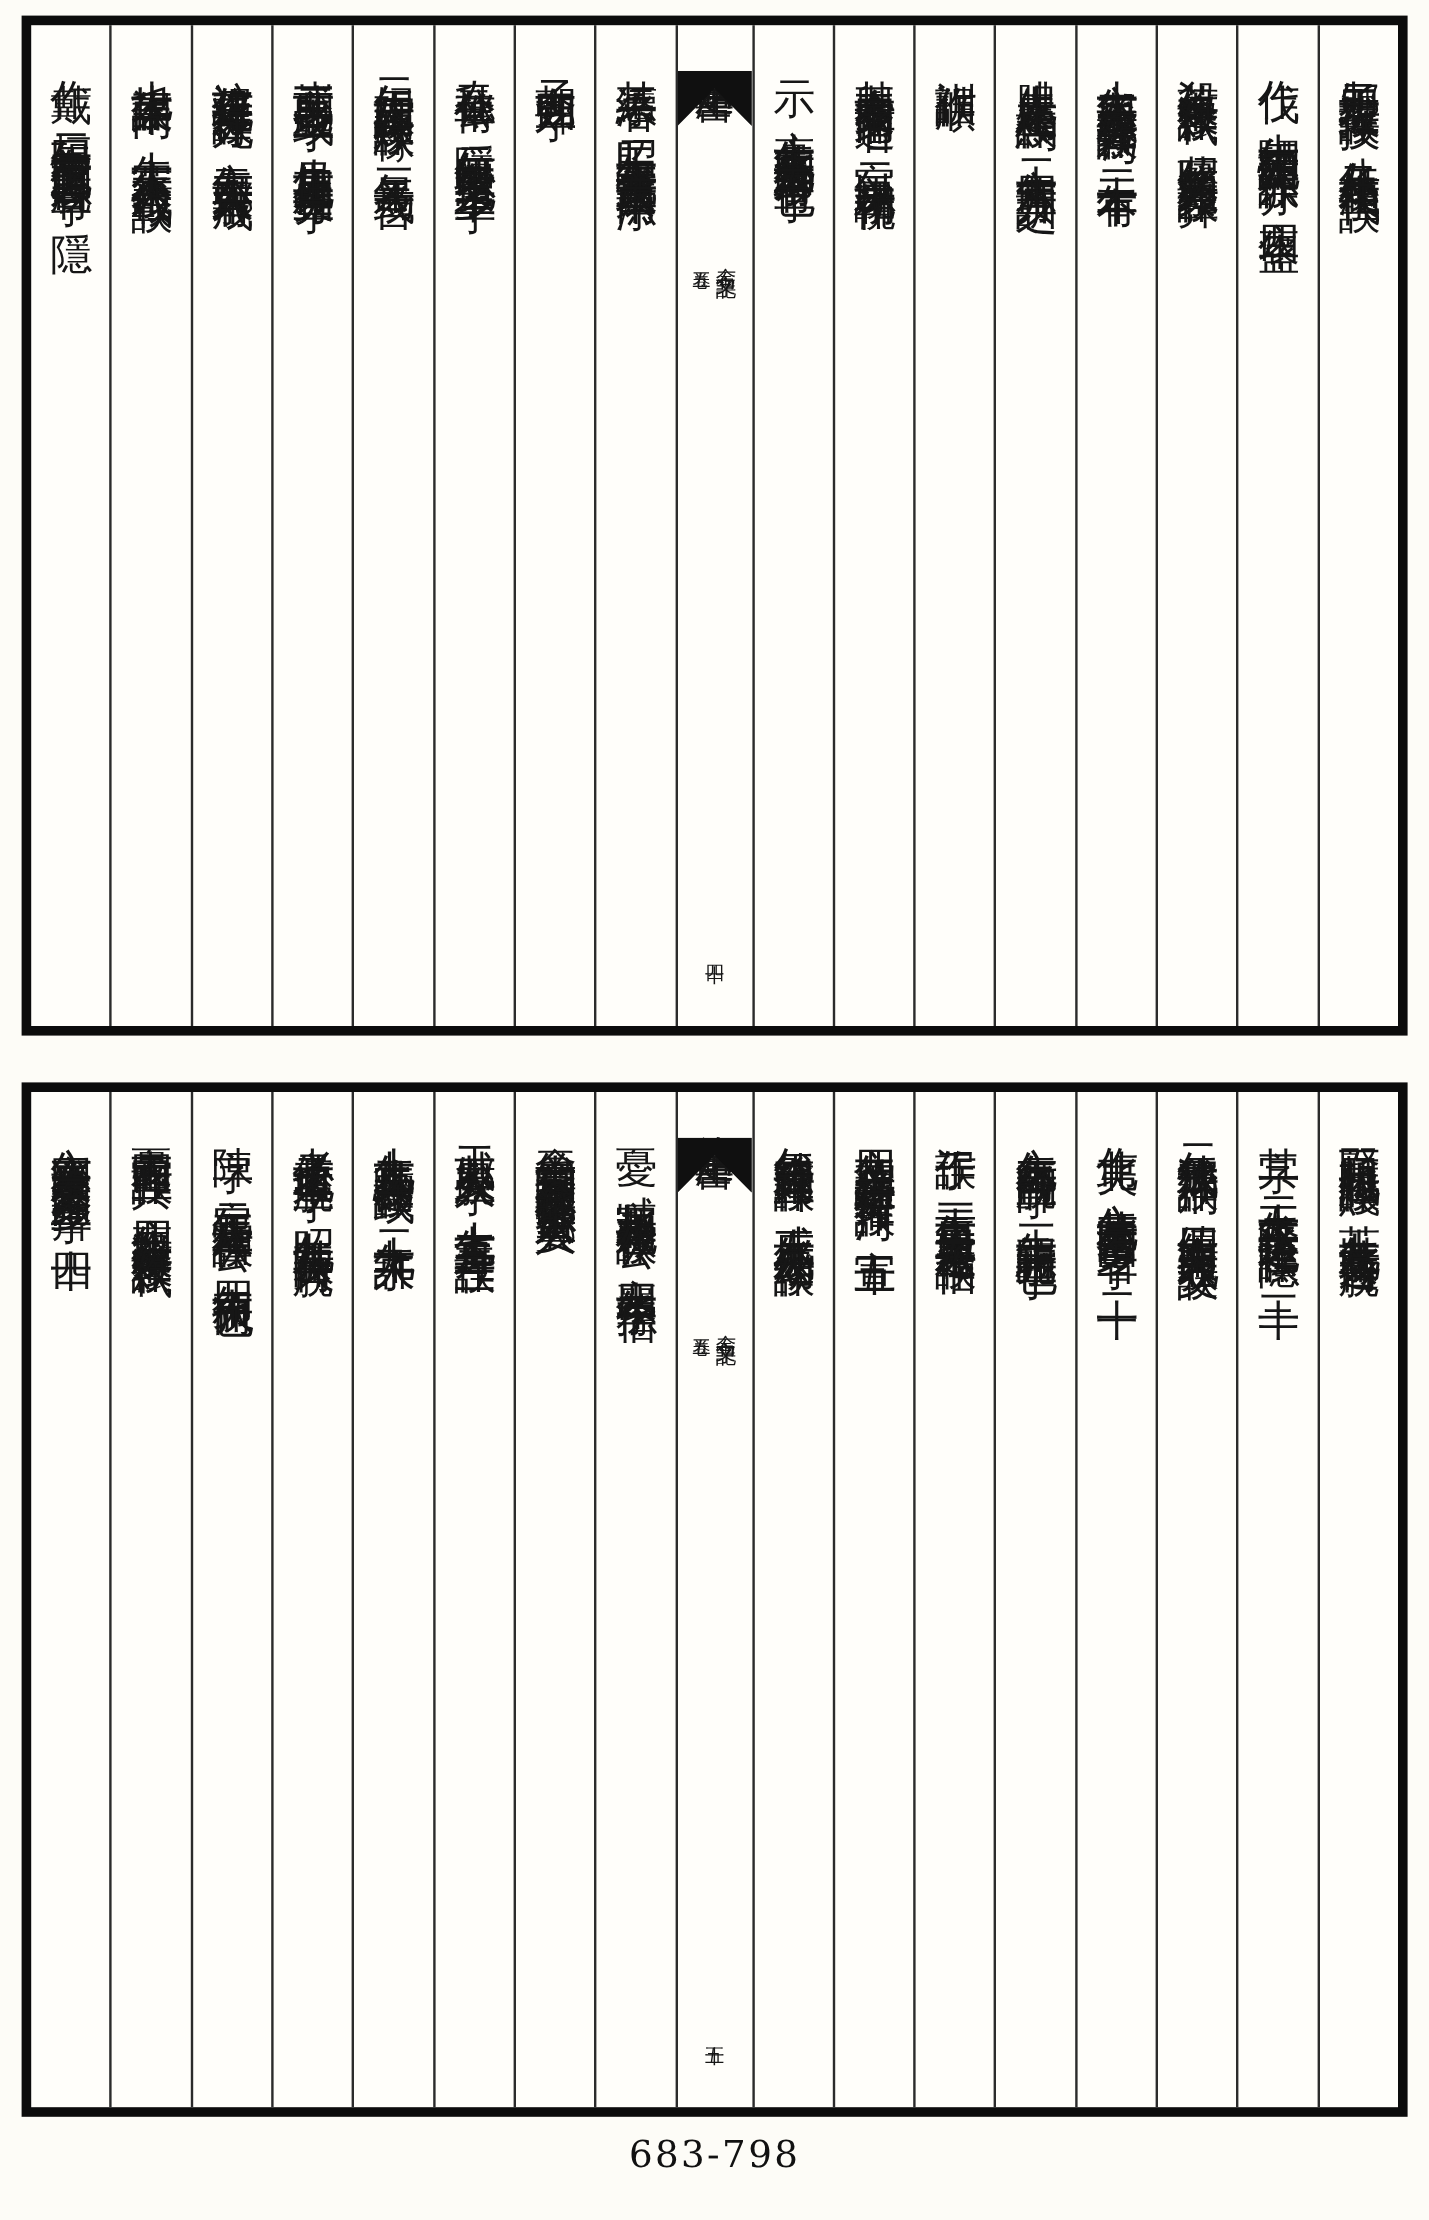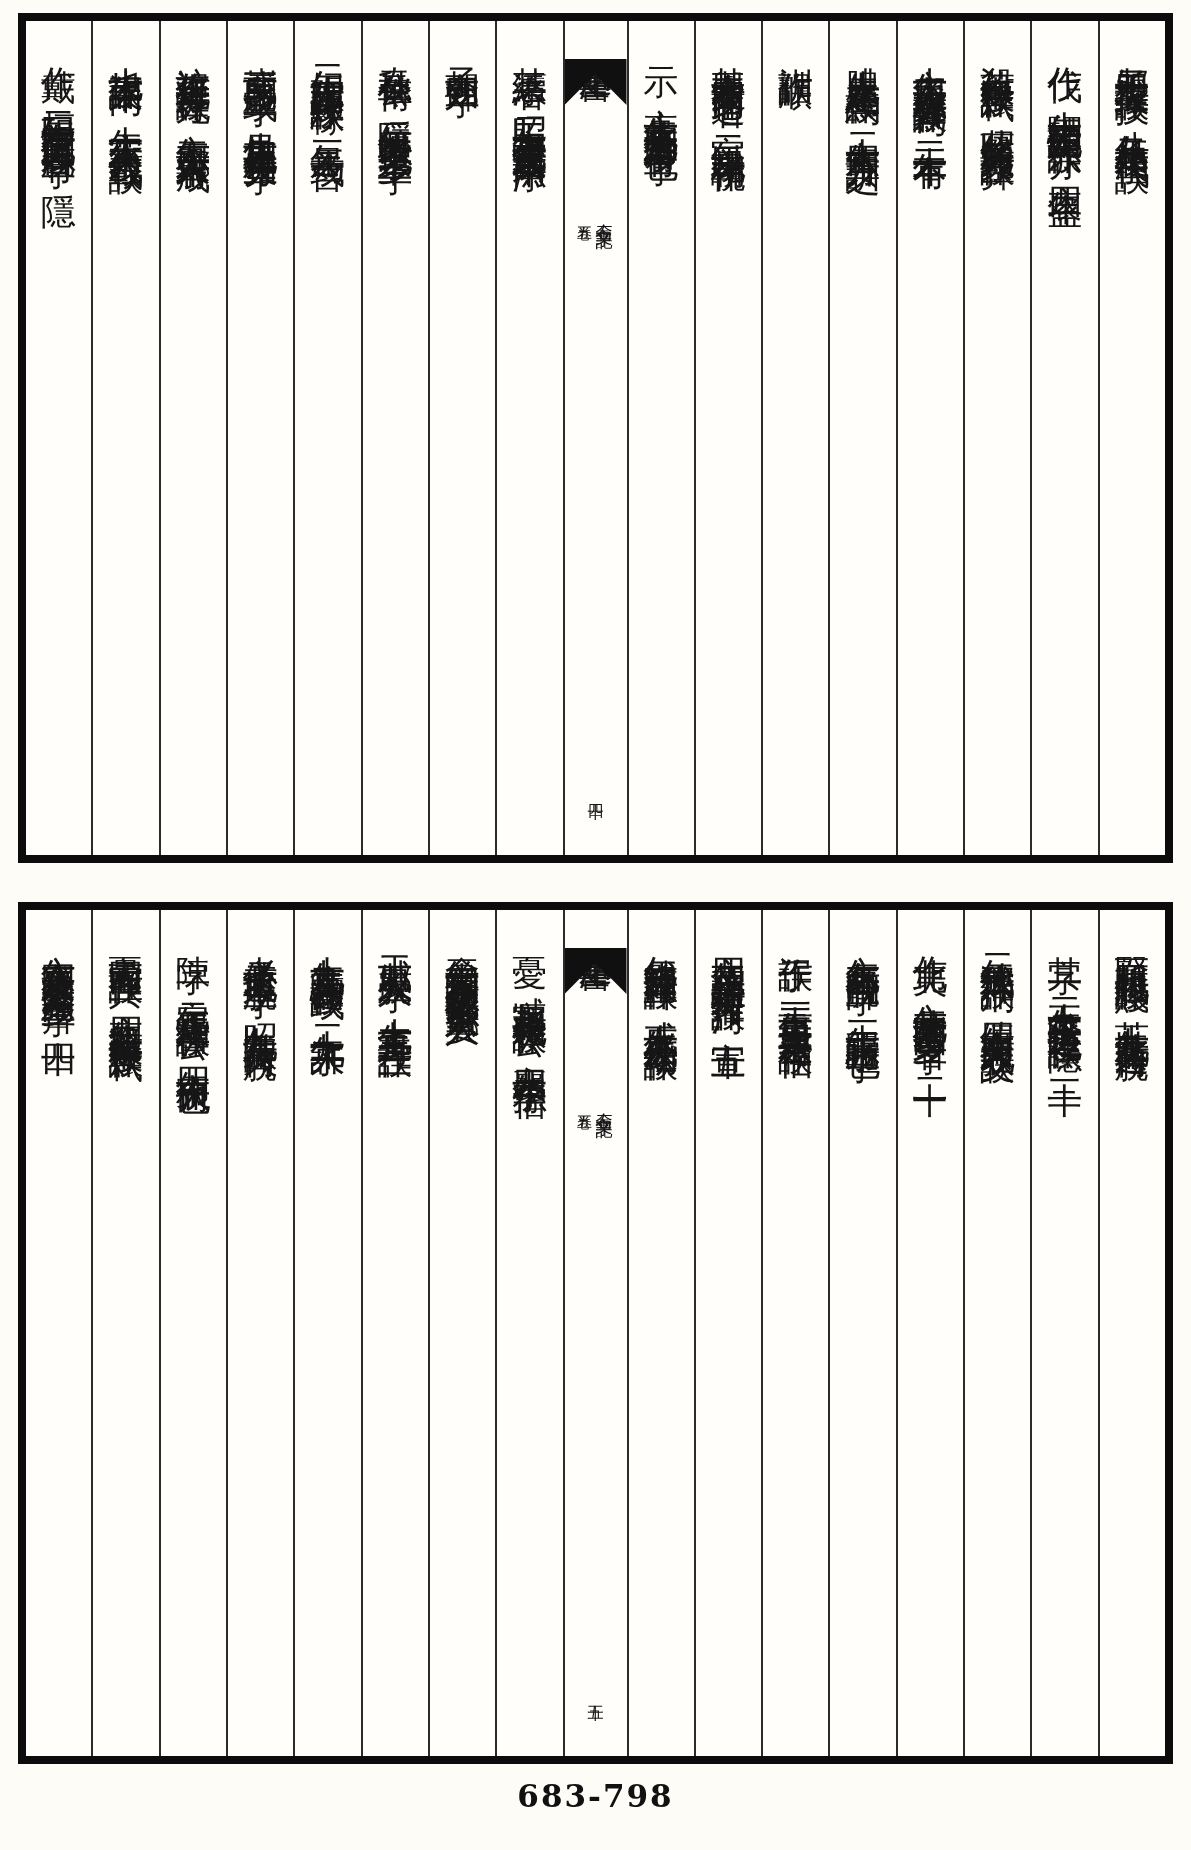--- a/index.html
+++ b/index.html
@@ -66,21 +66,21 @@
   }
   .banxin-folio{
     margin-top:auto;margin-bottom:62px;
     writing-mode:vertical-rl;text-orientation:upright;
     font-size:16px;letter-spacing:1px;
   }
   .plate-number{
     position:absolute;top:1778px;left:0;width:100%;
     text-align:center;
     font-size:31px;letter-spacing:2px;
-    font-weight:700;color:#111;
+    font-weight:400;color:#111;
   }
 </style>
 </head>
 <body>
 
 <div class="sheet">
 
   <div class="block top">
     <div class="cols">
       <div class="col">邾子盟于拔拔誤作技　八年子姑使涵代子代誤</div>

